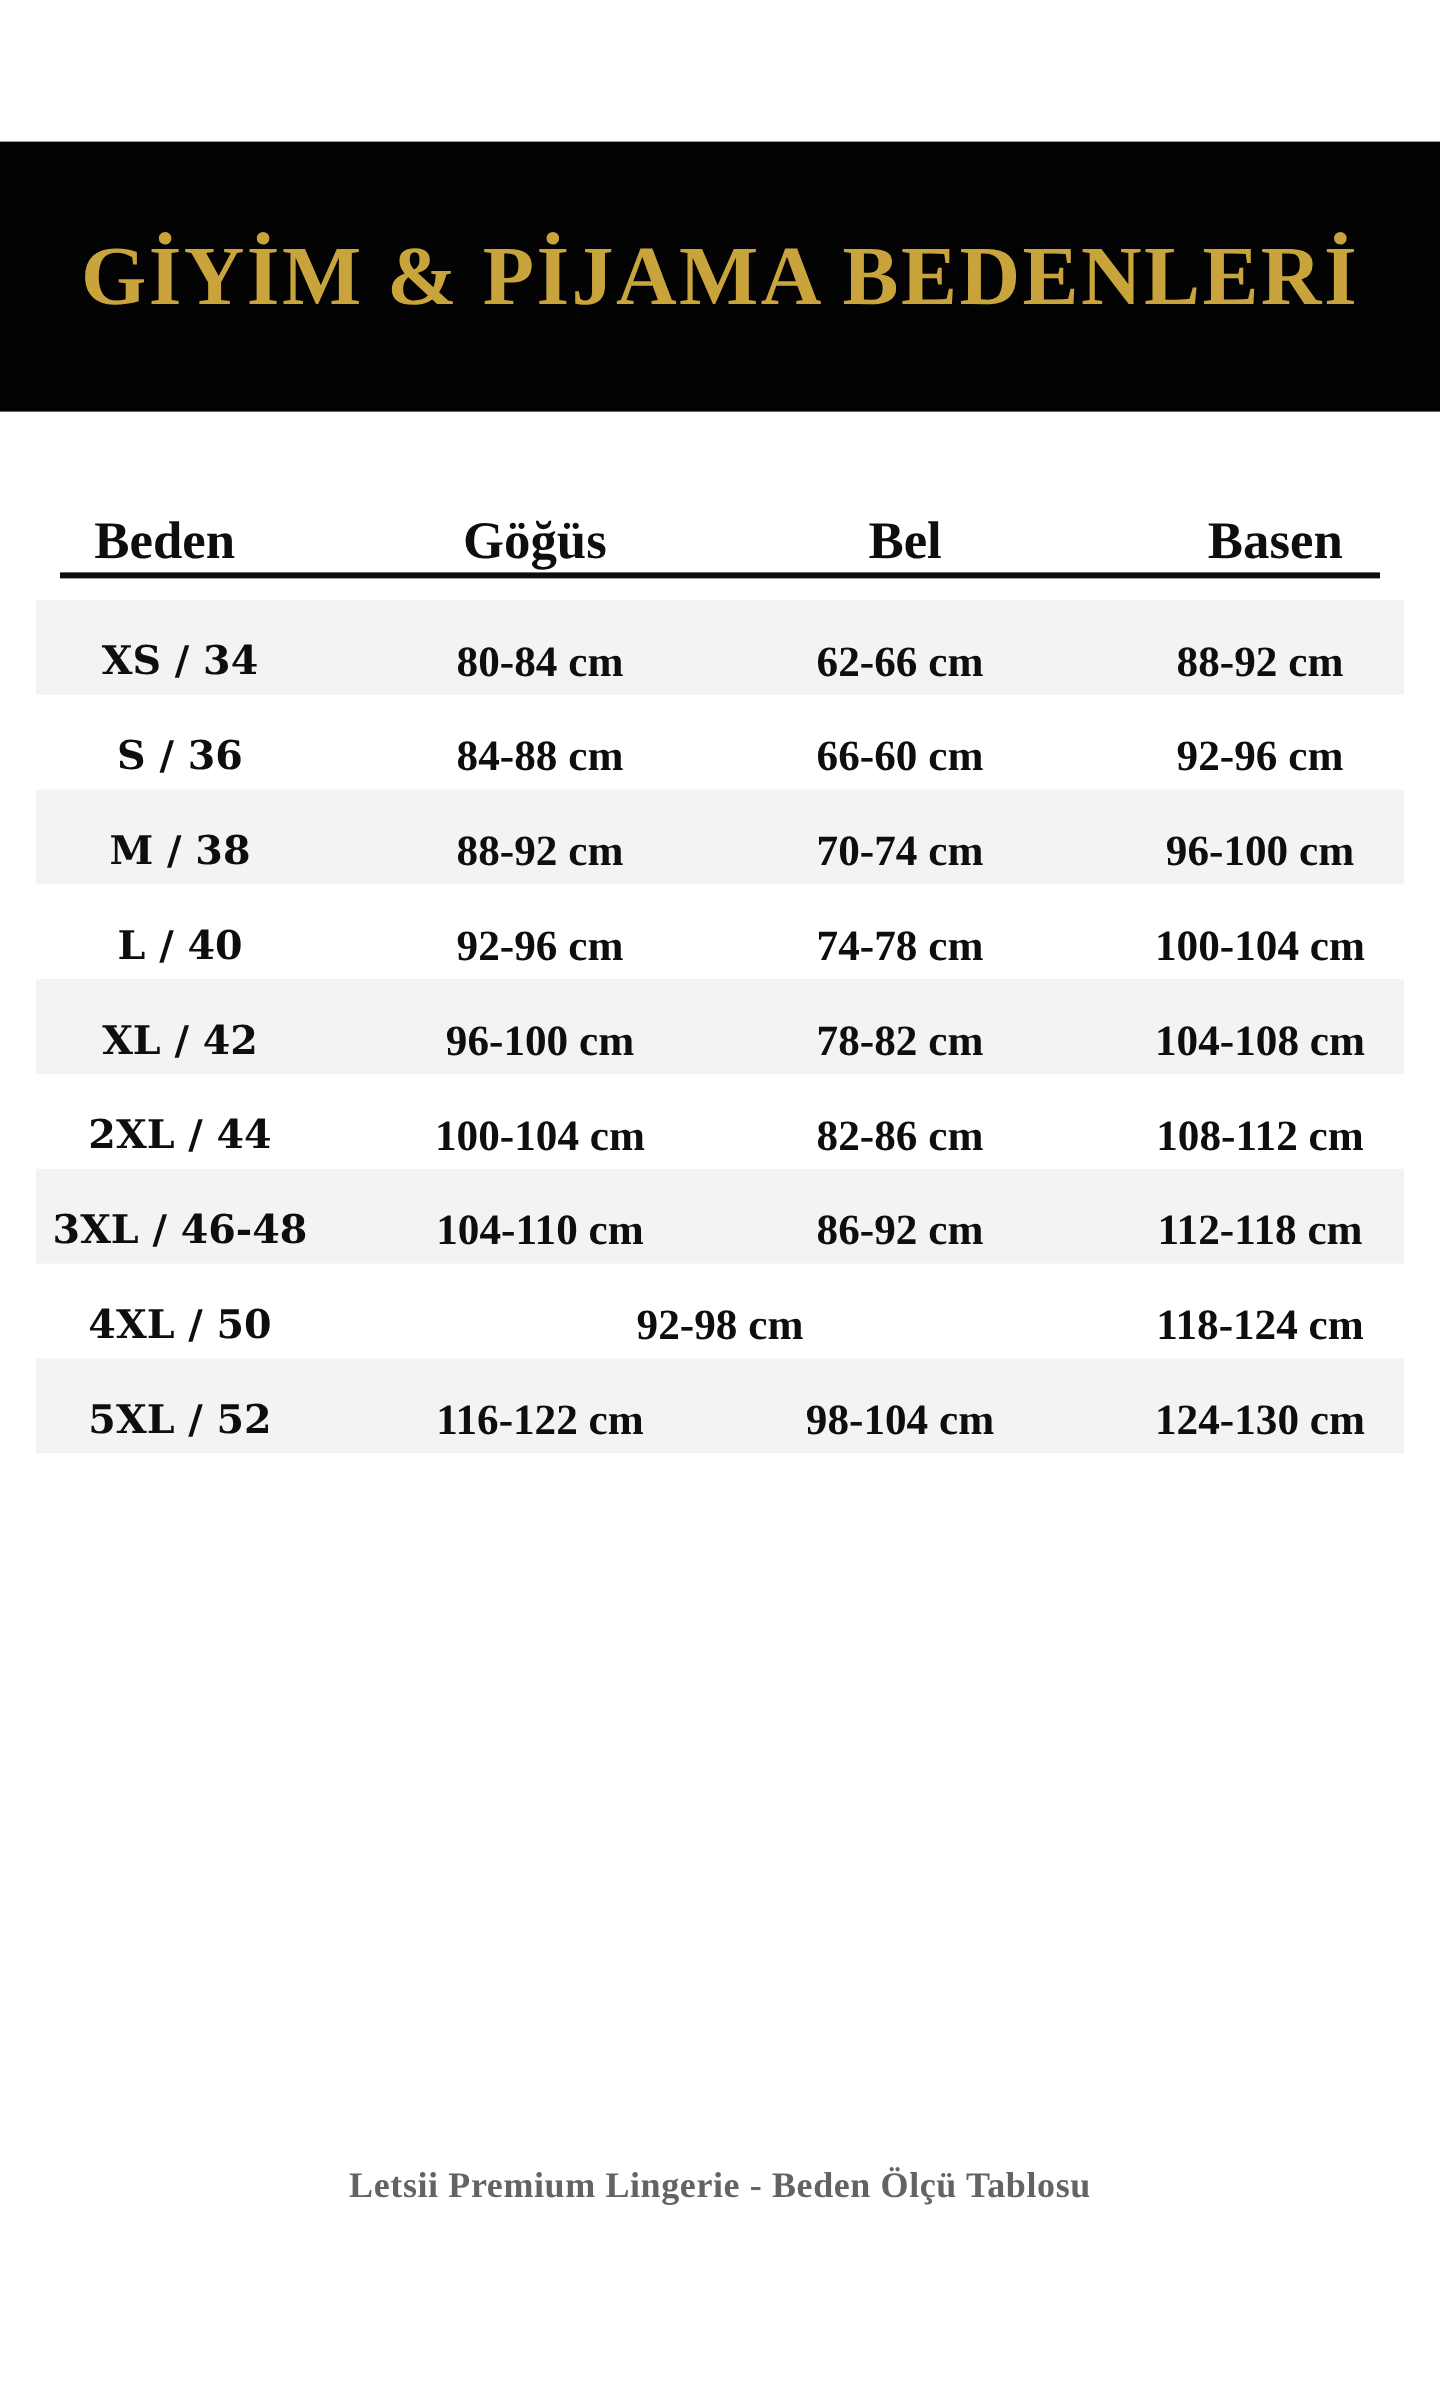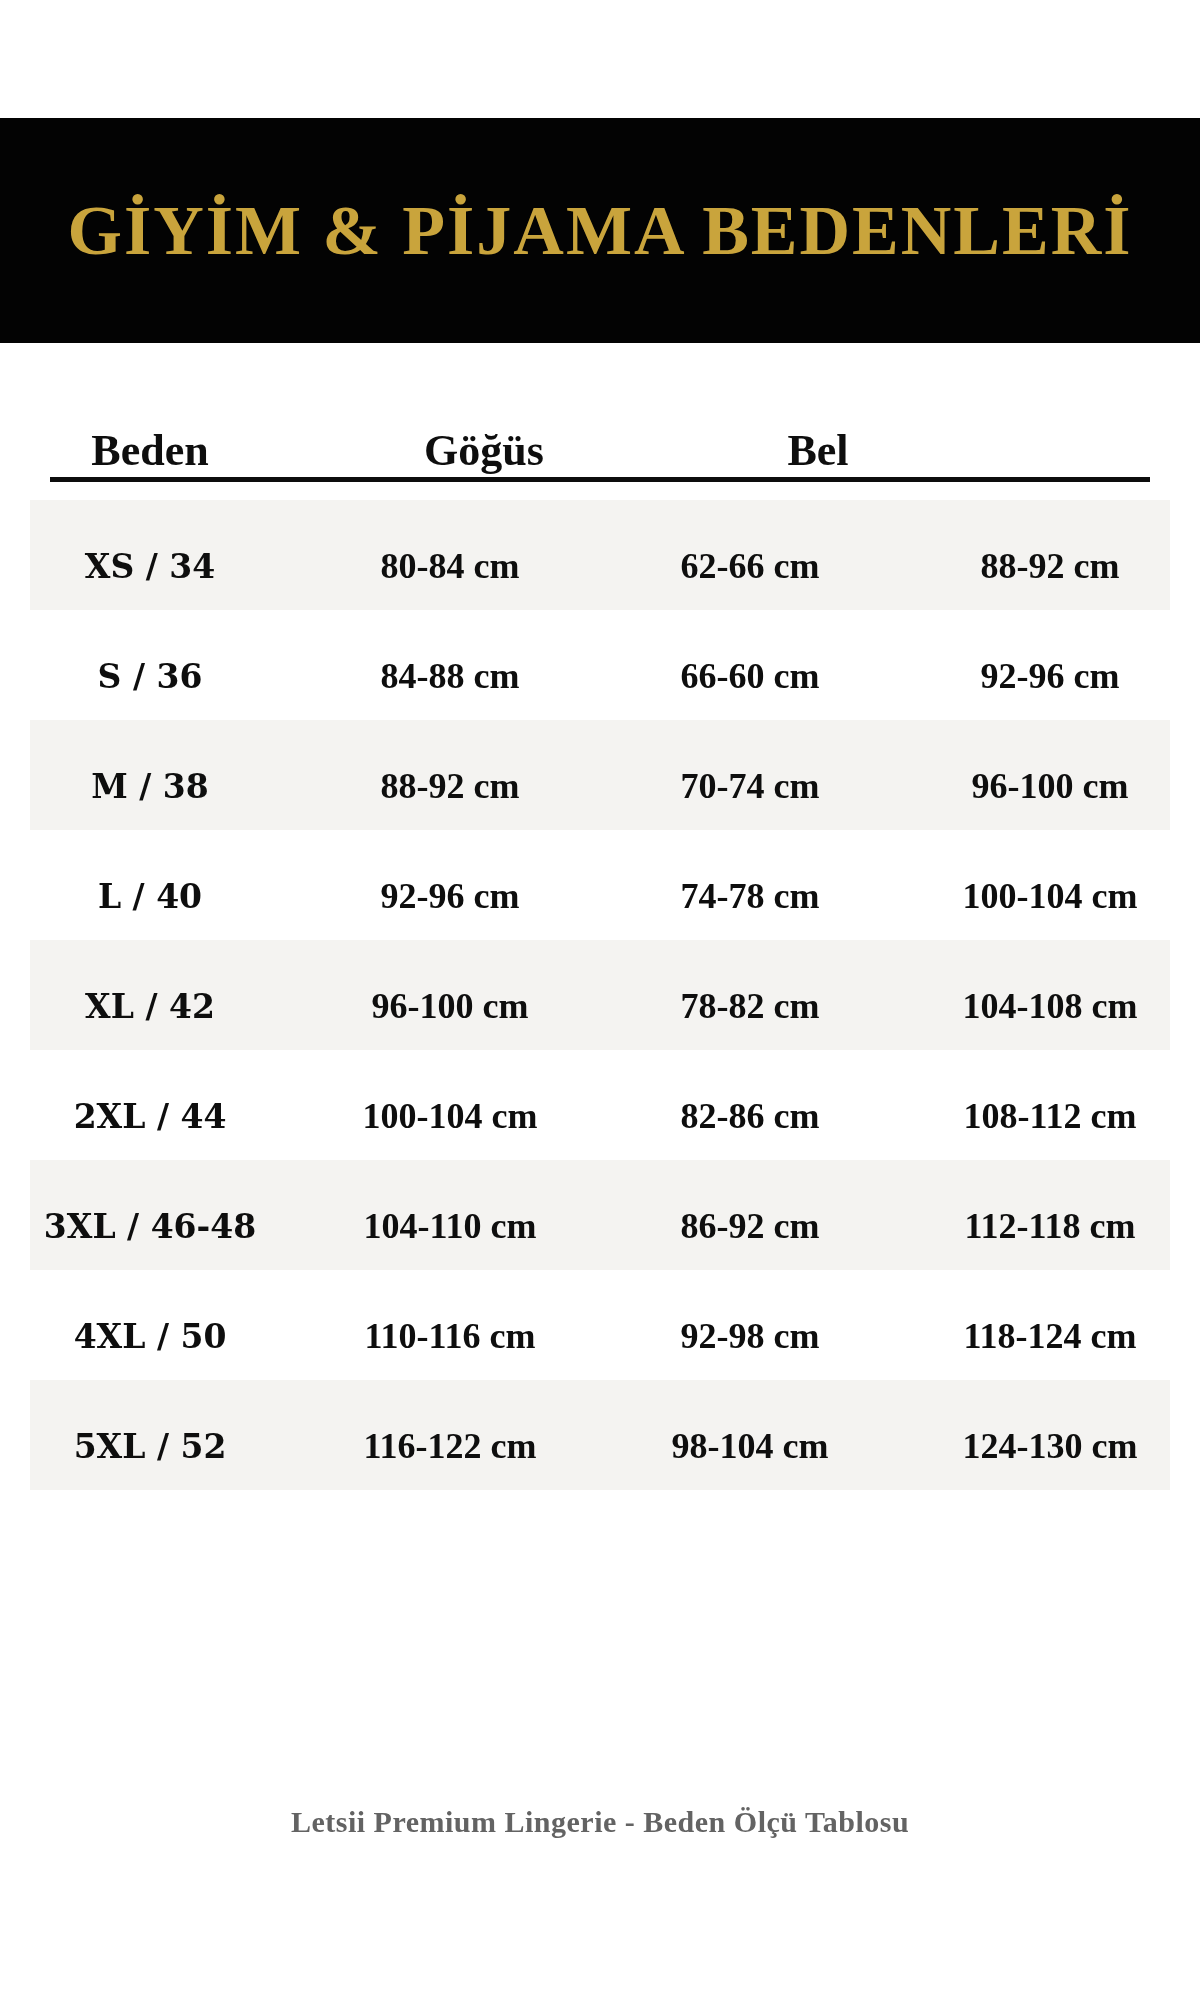--- a/index.html
+++ b/index.html
@@ -13,21 +13,21 @@
   .banner{position:absolute;left:0;top:118px;width:1200px;height:225px;background:var(--banner-bg);
           display:flex;align-items:center;justify-content:center;}
   .page-title{color:var(--gold);font-size:70px;font-weight:700;letter-spacing:2px;white-space:nowrap;
               font-family:"Liberation Serif",serif;}
 
   .thead{position:absolute;left:0;top:410px;width:1200px;height:68px;display:flex;align-items:center;padding-top:12px;gap:34px;}
   .thead .hcell{width:300px;text-align:center;font-size:44px;font-weight:700;color:var(--ink);}
   .header-rule{position:absolute;left:50px;right:50px;top:477px;height:5px;background:var(--rule);}
 
   .tbody{position:absolute;left:0;top:500px;width:1200px;}
-  .t-row{position:relative;width:1200px;height:110px;display:flex;justify-content:space-between;}
+  .t-row{position:relative;width:1200px;height:79px;display:flex;justify-content:space-between;}
   .t-row:nth-child(odd)::before{content:"";position:absolute;left:30px;right:30px;top:0;bottom:0;background:var(--stripe);}
   .t-row .cell{position:relative;width:300px;display:flex;align-items:center;justify-content:center;
                padding-top:22px;font-size:36px;font-weight:700;color:var(--ink);white-space:nowrap;}
   .t-row .cell.size{font-family:"DejaVu Serif",serif;font-size:33px;}
 
   .footer-caption{position:absolute;left:0;top:1800px;width:1200px;height:44px;display:flex;align-items:center;
                   justify-content:center;font-size:30px;font-weight:700;color:var(--muted);letter-spacing:.5px;}
 </style>
 </head>
 <body>
@@ -35,20 +35,21 @@
 <div class="page">
 
   <div class="banner">
     <div class="page-title">GİYİM &amp; PİJAMA BEDENLERİ</div>
   </div>
 
   <div class="thead">
     <div class="hcell">Beden</div>
     <div class="hcell">Göğüs</div>
     <div class="hcell">Bel</div>
+    <div class="hcell">Basen</div>
   </div>
   <div class="header-rule"></div>
 
   <div class="tbody">
     <div class="t-row">
       <div class="cell size">XS / 34</div>
       <div class="cell chest">80-84 cm</div>
       <div class="cell waist">62-66 cm</div>
       <div class="cell hips">88-92 cm</div>
     </div>
@@ -83,21 +84,20 @@
       <div class="cell hips">108-112 cm</div>
     </div>
     <div class="t-row">
       <div class="cell size">3XL / 46-48</div>
       <div class="cell chest">104-110 cm</div>
       <div class="cell waist">86-92 cm</div>
       <div class="cell hips">112-118 cm</div>
     </div>
     <div class="t-row">
       <div class="cell size">4XL / 50</div>
-      <div class="cell chest">110-116 cm</div>
       <div class="cell waist">92-98 cm</div>
       <div class="cell hips">118-124 cm</div>
     </div>
     <div class="t-row">
       <div class="cell size">5XL / 52</div>
       <div class="cell chest">116-122 cm</div>
       <div class="cell waist">98-104 cm</div>
       <div class="cell hips">124-130 cm</div>
     </div>
   </div>

